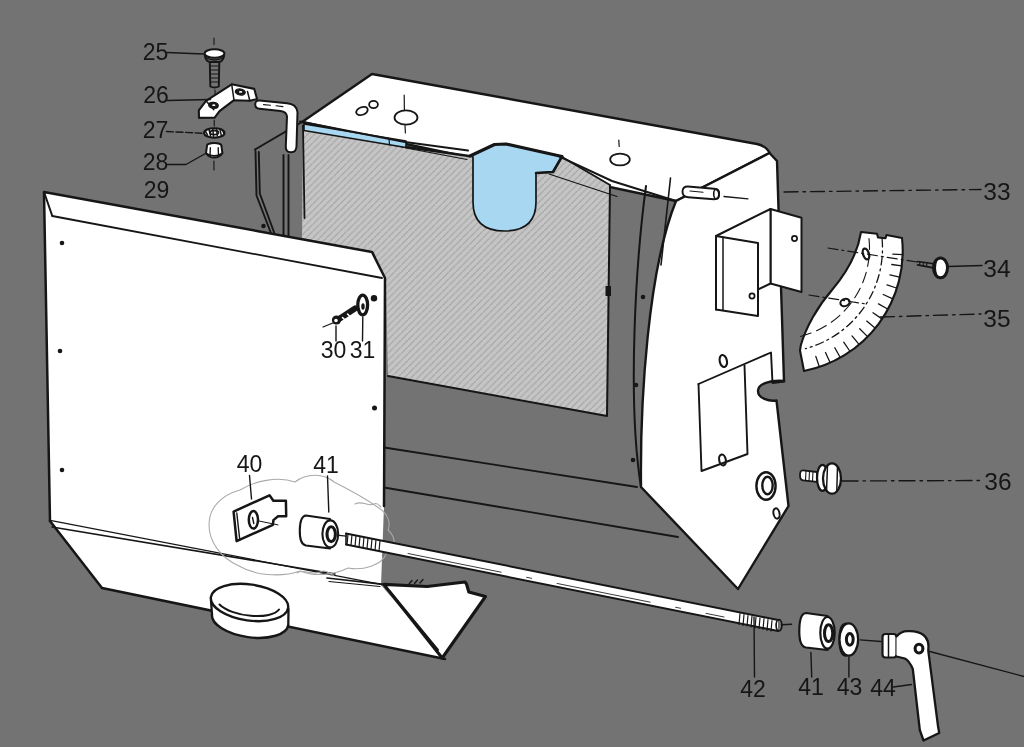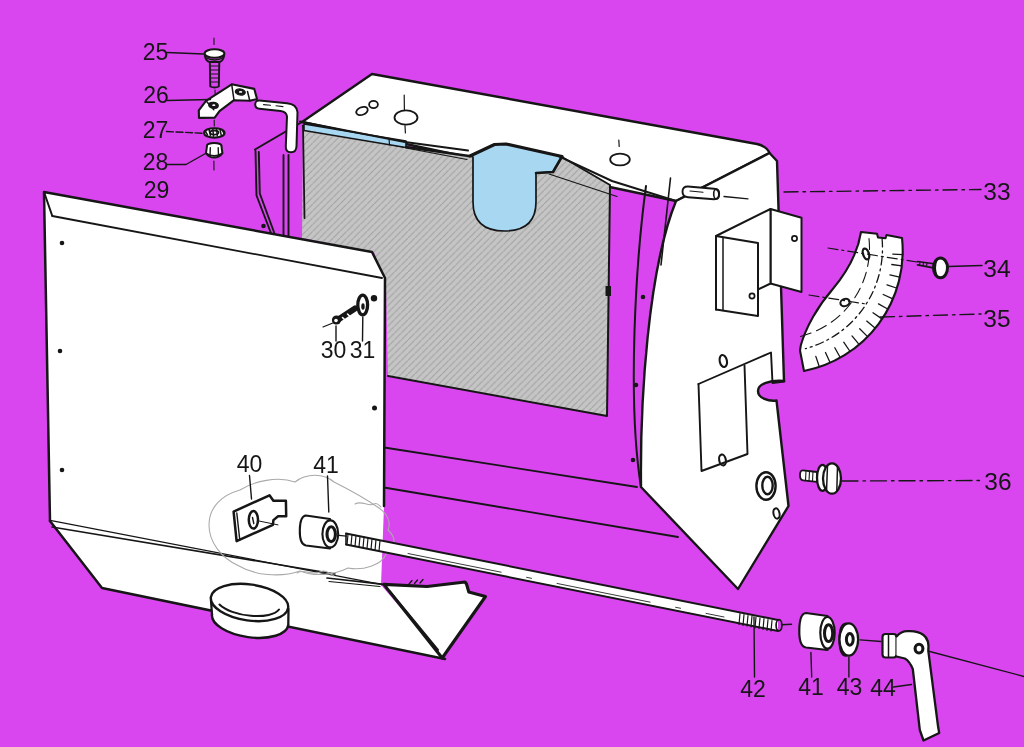--- a/index.html
+++ b/index.html
@@ -1,16 +1,16 @@
 <!DOCTYPE html>
 <html><head>
 <meta charset="utf-8">
 <style>
 html,body{margin:0;padding:0;background:#fff;}
-#page{width:1024px;height:747px;position:relative;overflow:hidden;background:#d946ef;}
+#page{width:1024px;height:747px;position:relative;overflow:hidden;background:#737373;}
 text{font-family:"Liberation Sans",sans-serif;fill:#161616;}
 </style>
 </head>
 <body>
 <div id="page">
 <svg width="1024" height="747" viewBox="0 0 1024 747">
 <defs>
 <pattern id="hatch" patternUnits="userSpaceOnUse" width="6.8" height="6.8">
 <rect width="6.8" height="6.8" fill="#c5c5c5"></rect>
 <path d="M-1.5,8.3 L8.3,-1.5 M5.3,13.6 L13.6,5.3" stroke="#a2a2a2" stroke-width="1.1"></path>

